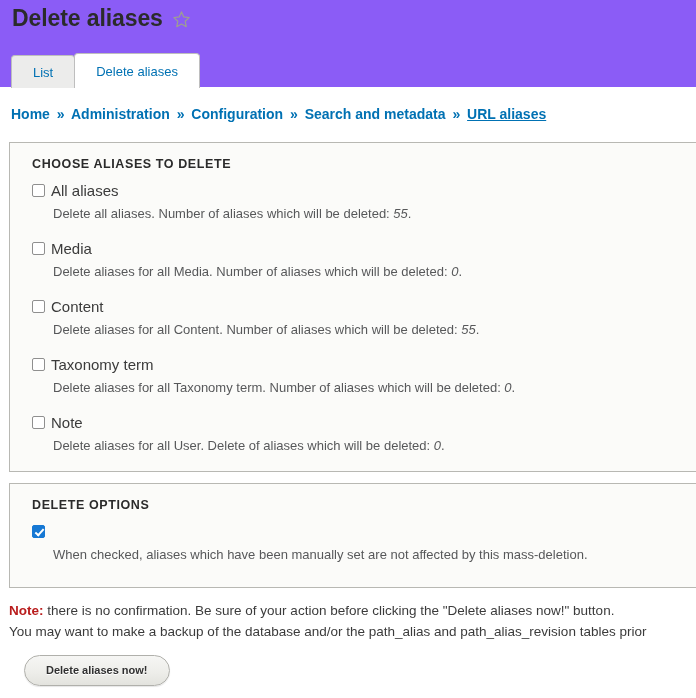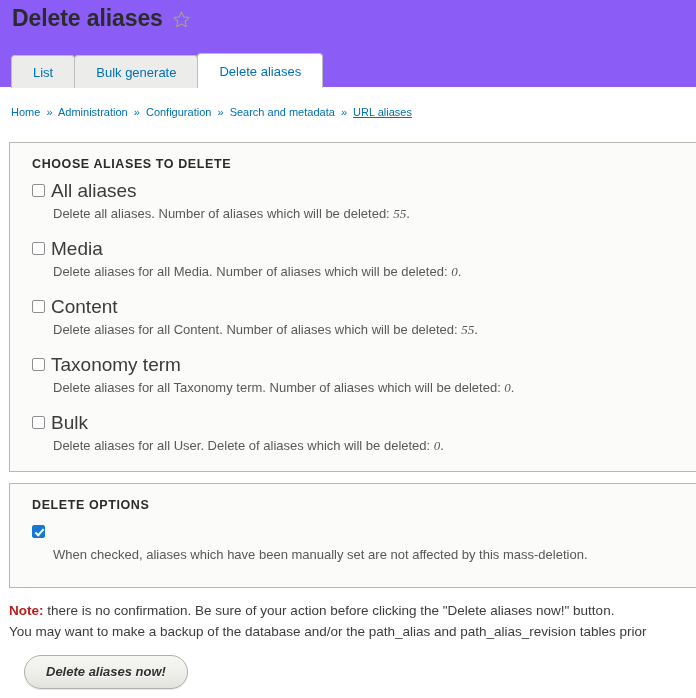--- a/index.html
+++ b/index.html
@@ -83,23 +83,24 @@
     line-height: 35px;
     border-color: #bebebe;
     z-index: 3;
   }
 
   
   .breadcrumb {
     position: absolute;
     left: 11px;
     top: 106px;
-    font-size: 11px;
-    color: #0071b3;
-    white-space: nowrap;
+    font-size: 14px;
+    color: #0071b3;
+    white-space: nowrap;
+    font-weight: bold;
   }
   .breadcrumb a {
     color: #0071b3;
     text-decoration: none;
   }
   .breadcrumb a.current {
     text-decoration: underline;
   }
   .breadcrumb .sep {
     color: #0071b3;
@@ -160,34 +161,34 @@
     position: absolute;
     left: 3.5px;
     top: 0.5px;
     width: 3px;
     height: 7px;
     border: solid #ffffff;
     border-width: 0 2px 2px 0;
     transform: rotate(42deg);
   }
   .check-label {
-    font-size: 19px;
+    font-size: 15px;
     color: #3b3b3b;
     line-height: 17px;
     cursor: pointer;
     white-space: nowrap;
   }
   .description {
     font-size: 13px;
     color: #57585a;
     margin: 6px 0 0 21px;
     line-height: 16px;
     white-space: nowrap;
   }
-  .description em { font-style: italic; font-family: Liberation Serif, serif; }
+  .description em { font-style: italic; }
   .spacer-row { height: 18px; }
 
   
   .note {
     position: absolute;
     left: 9px;
     top: 600px;
     width: 760px;
     font-size: 13.5px;
     color: #3b3b3b;
@@ -198,53 +199,49 @@
   .note .line2 { display: block; }
 
   
   .submit-wrap {
     position: absolute;
     left: 24px;
     top: 655px;
   }
   .btn-primary {
     font-family: "Liberation Sans", sans-serif;
-    font-size: 13px;
+    font-size: 11px;
     font-weight: bold;
     color: #303030;
     background: linear-gradient(to bottom, #f6f6f4 0%, #eeeeea 55%, #e3e3de 100%);
     border: 1px solid #b0b0ab;
     border-radius: 17px;
     padding: 8px 21px 9px 21px;
     cursor: pointer;
     text-shadow: 0 1px 0 #ffffff;
     box-shadow: 0 1px 1px rgba(0,0,0,0.10);
     white-space: nowrap;
-    font-style: italic;
   }
 </style>
 </head>
 <body>
 
 <div class="header-band">
   <div class="page-title-row">
     <div class="page-title">Delete aliases</div>
     <span class="star-icon">
       <svg viewBox="0 0 20 20" width="19" height="19" aria-hidden="true">
         <polygon points="10,2 12.4,7.3 18,8 13.9,11.9 15,17.6 10,14.8 5,17.6 6.1,11.9 2,8 7.6,7.3" fill="none" stroke="#9e9e93" stroke-width="1.3" stroke-linejoin="round"></polygon>
       </svg>
     </span>
   </div>
 
   <div class="tabs">
     <div class="tab">
       <span>List</span>
-    </div>
-    <div class="tab">
-      <span>Bulk generate</span>
     </div>
     <div class="tab active">
       <span>Delete aliases</span>
     </div>
   </div>
 </div>
 
 <div class="breadcrumb">
   <a href="#">Home</a>
   <span class="sep">»</span>
@@ -298,21 +295,21 @@
         <label class="check-label" for="cb-taxonomy">Taxonomy term</label>
       </div>
       <div class="description"><span>Delete aliases for all Taxonomy term. Number of aliases which will be deleted: </span><em>0</em><span>.</span></div>
     </div>
 
     <div class="spacer-row"></div>
 
     <div class="check-row">
       <div class="check-line">
         <input type="checkbox" class="cbox" id="cb-user" style="">
-        <label class="check-label" for="cb-user">Bulk</label>
+        <label class="check-label" for="cb-user">Note</label>
       </div>
       <div class="description"><span>Delete aliases for all User. Delete of aliases which will be deleted: </span><em>0</em><span>.</span></div>
     </div>
 
   </div>
 </div>
 
 <div class="fieldset" id="fieldset-options">
   <div class="legend">Delete options</div>
 

